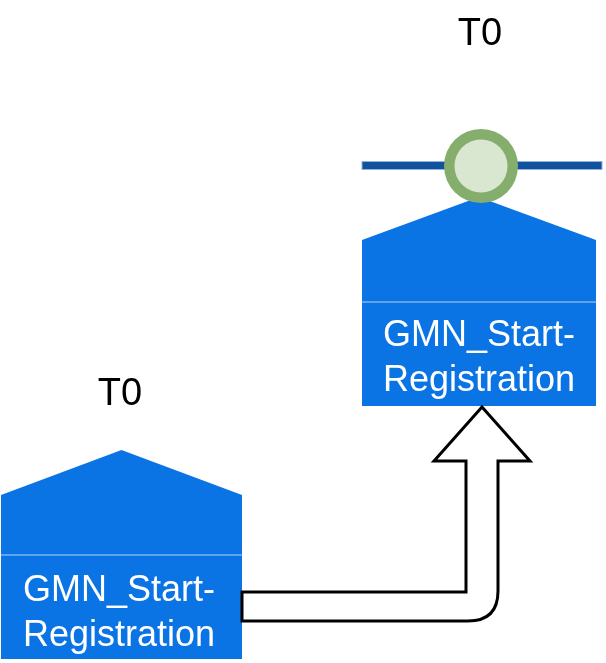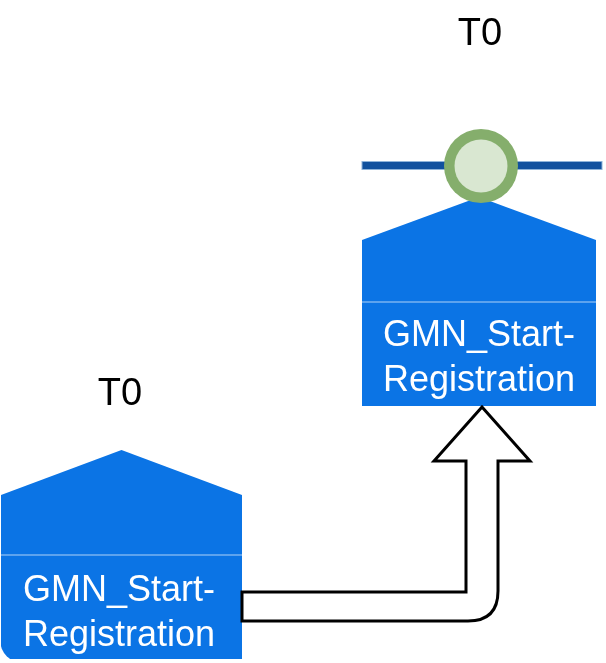--- a/index.html
+++ b/index.html
@@ -3,21 +3,20 @@
 <meta charset="utf-8">
 <style>
   html, body { margin: 0; padding: 0; background: #ffffff; }
   .canvas-wrap {
     position: relative;
     width: 606px;
     height: 663px;
     background: #ffffff;
     overflow: hidden;
     font-family: "Liberation Sans", sans-serif;
-    border-radius: 23px;
   }
   svg { display: block; }
   .time-label {
     fill: #000000;
     font-family: "Liberation Sans", sans-serif;
     font-size: 38px;
   }
   .node-label {
     fill: #ffffff;
     font-family: "Liberation Sans", sans-serif;

